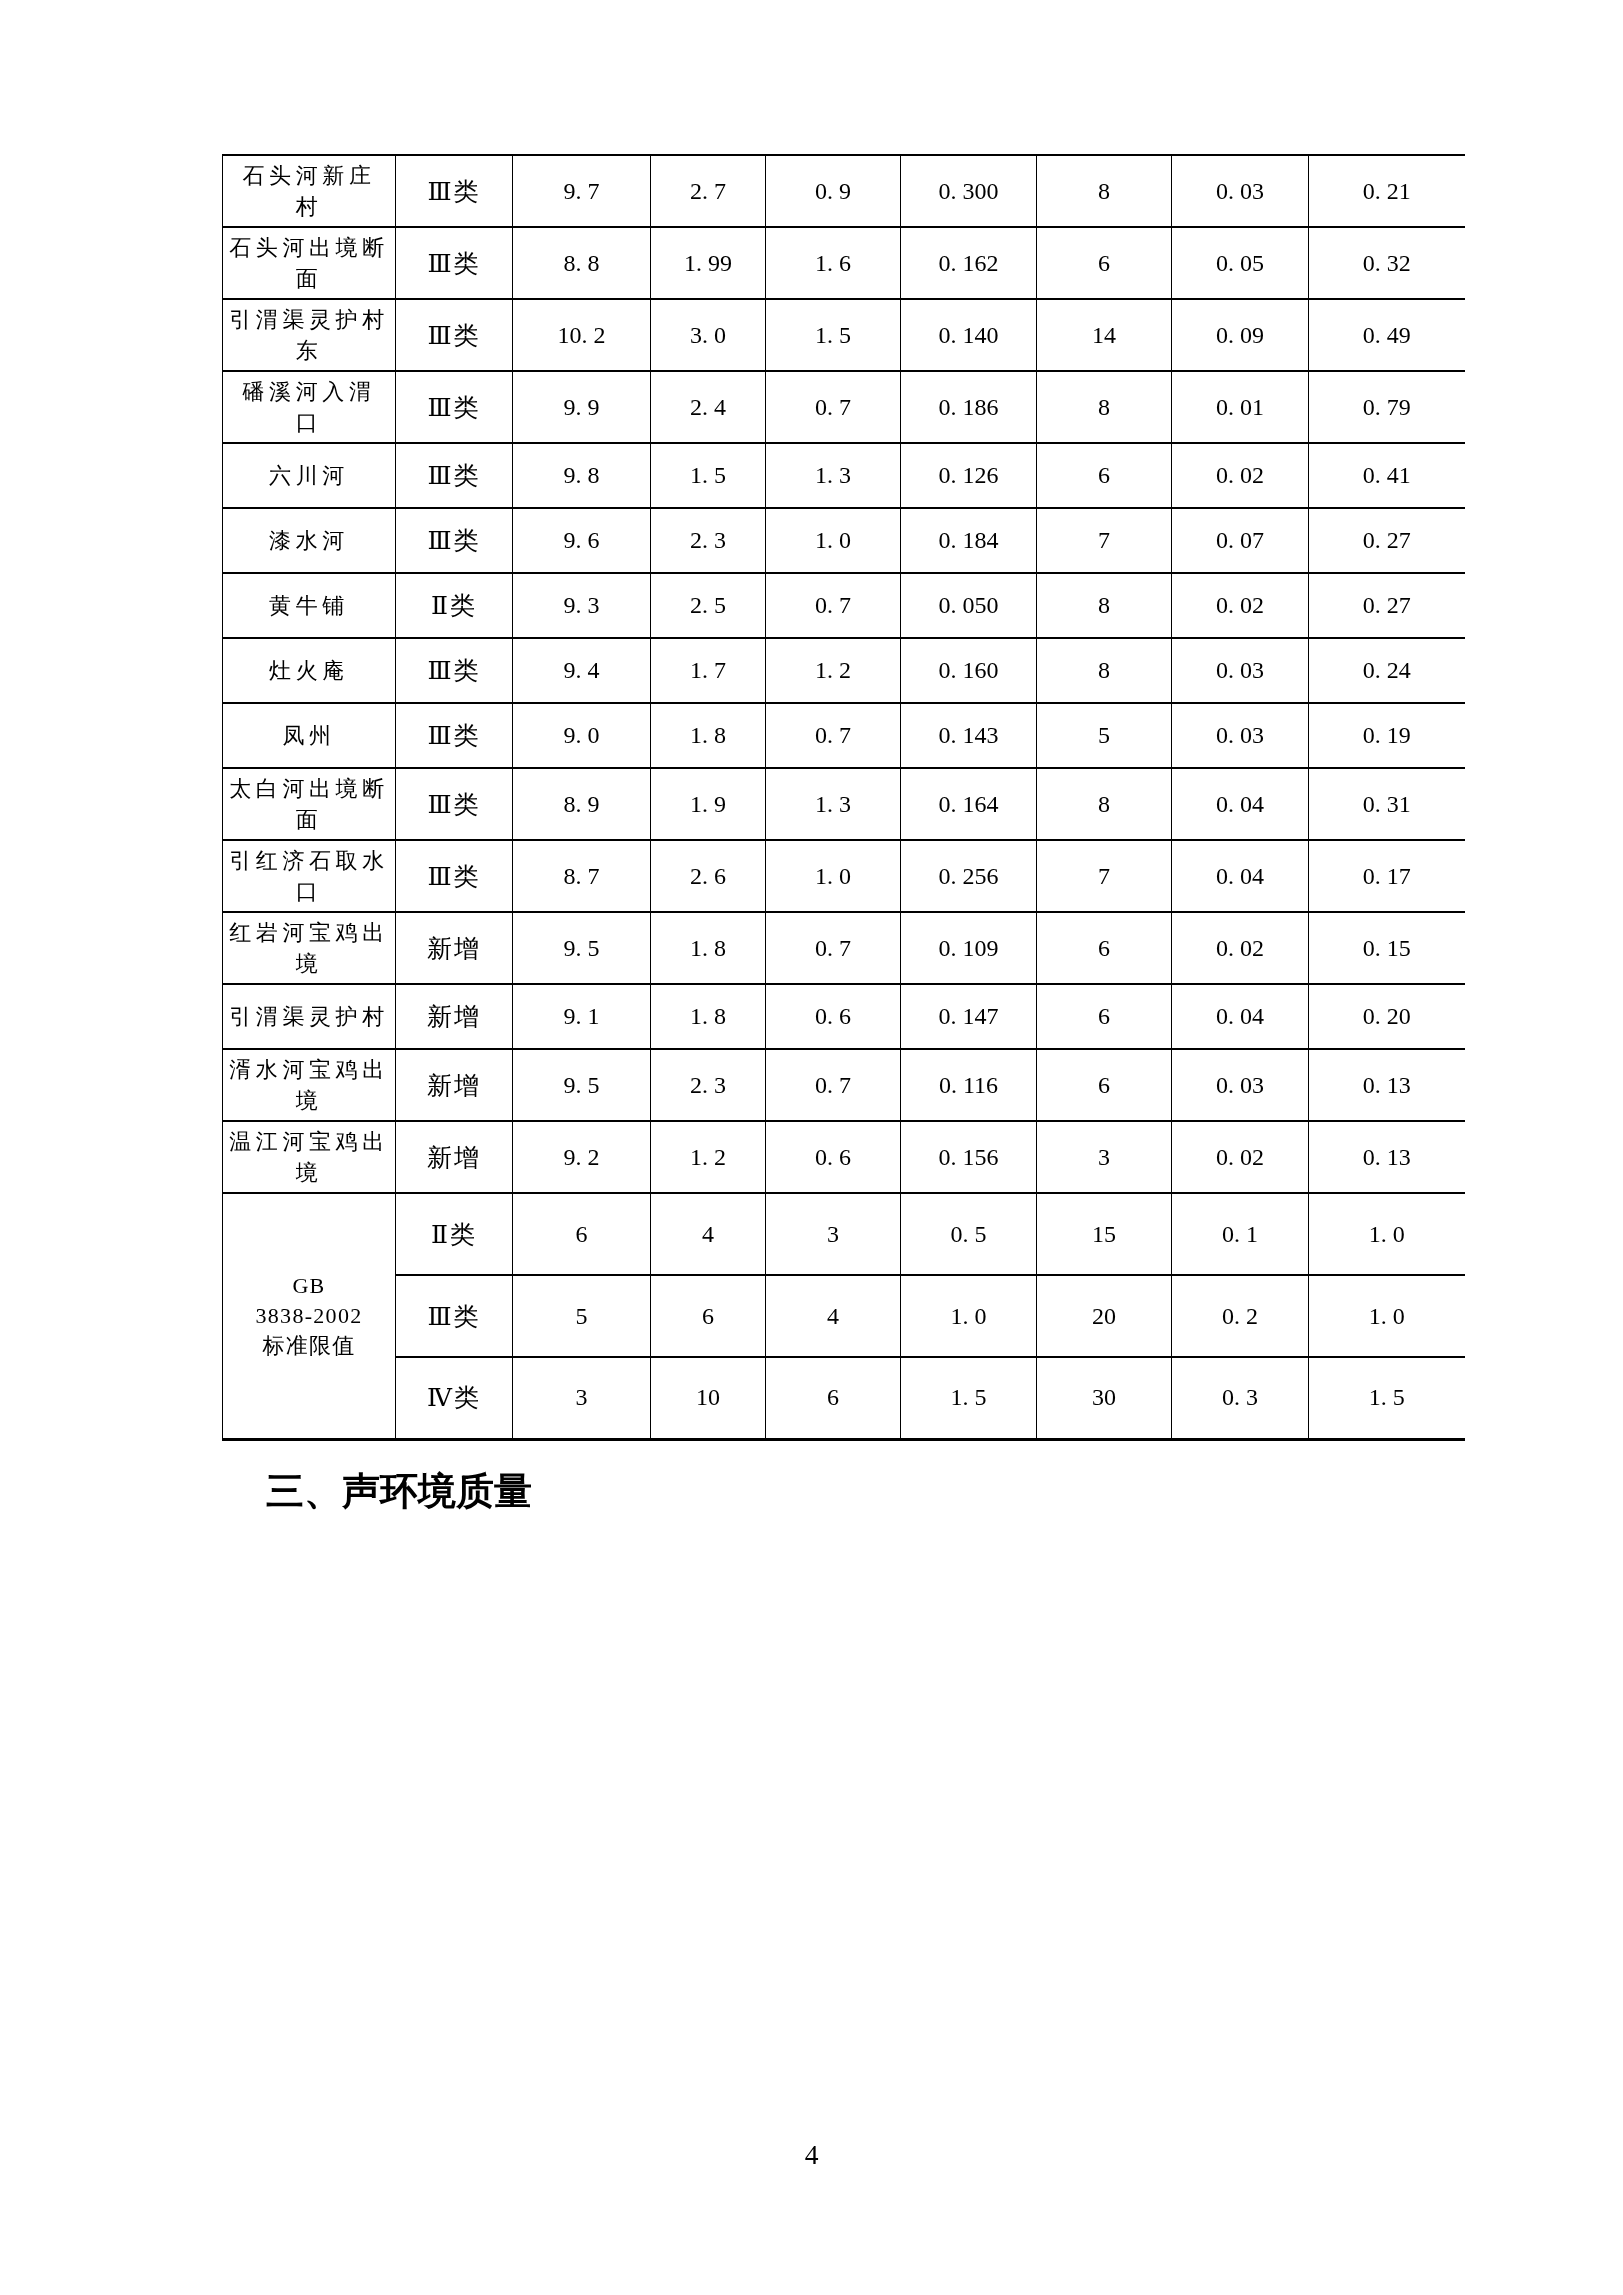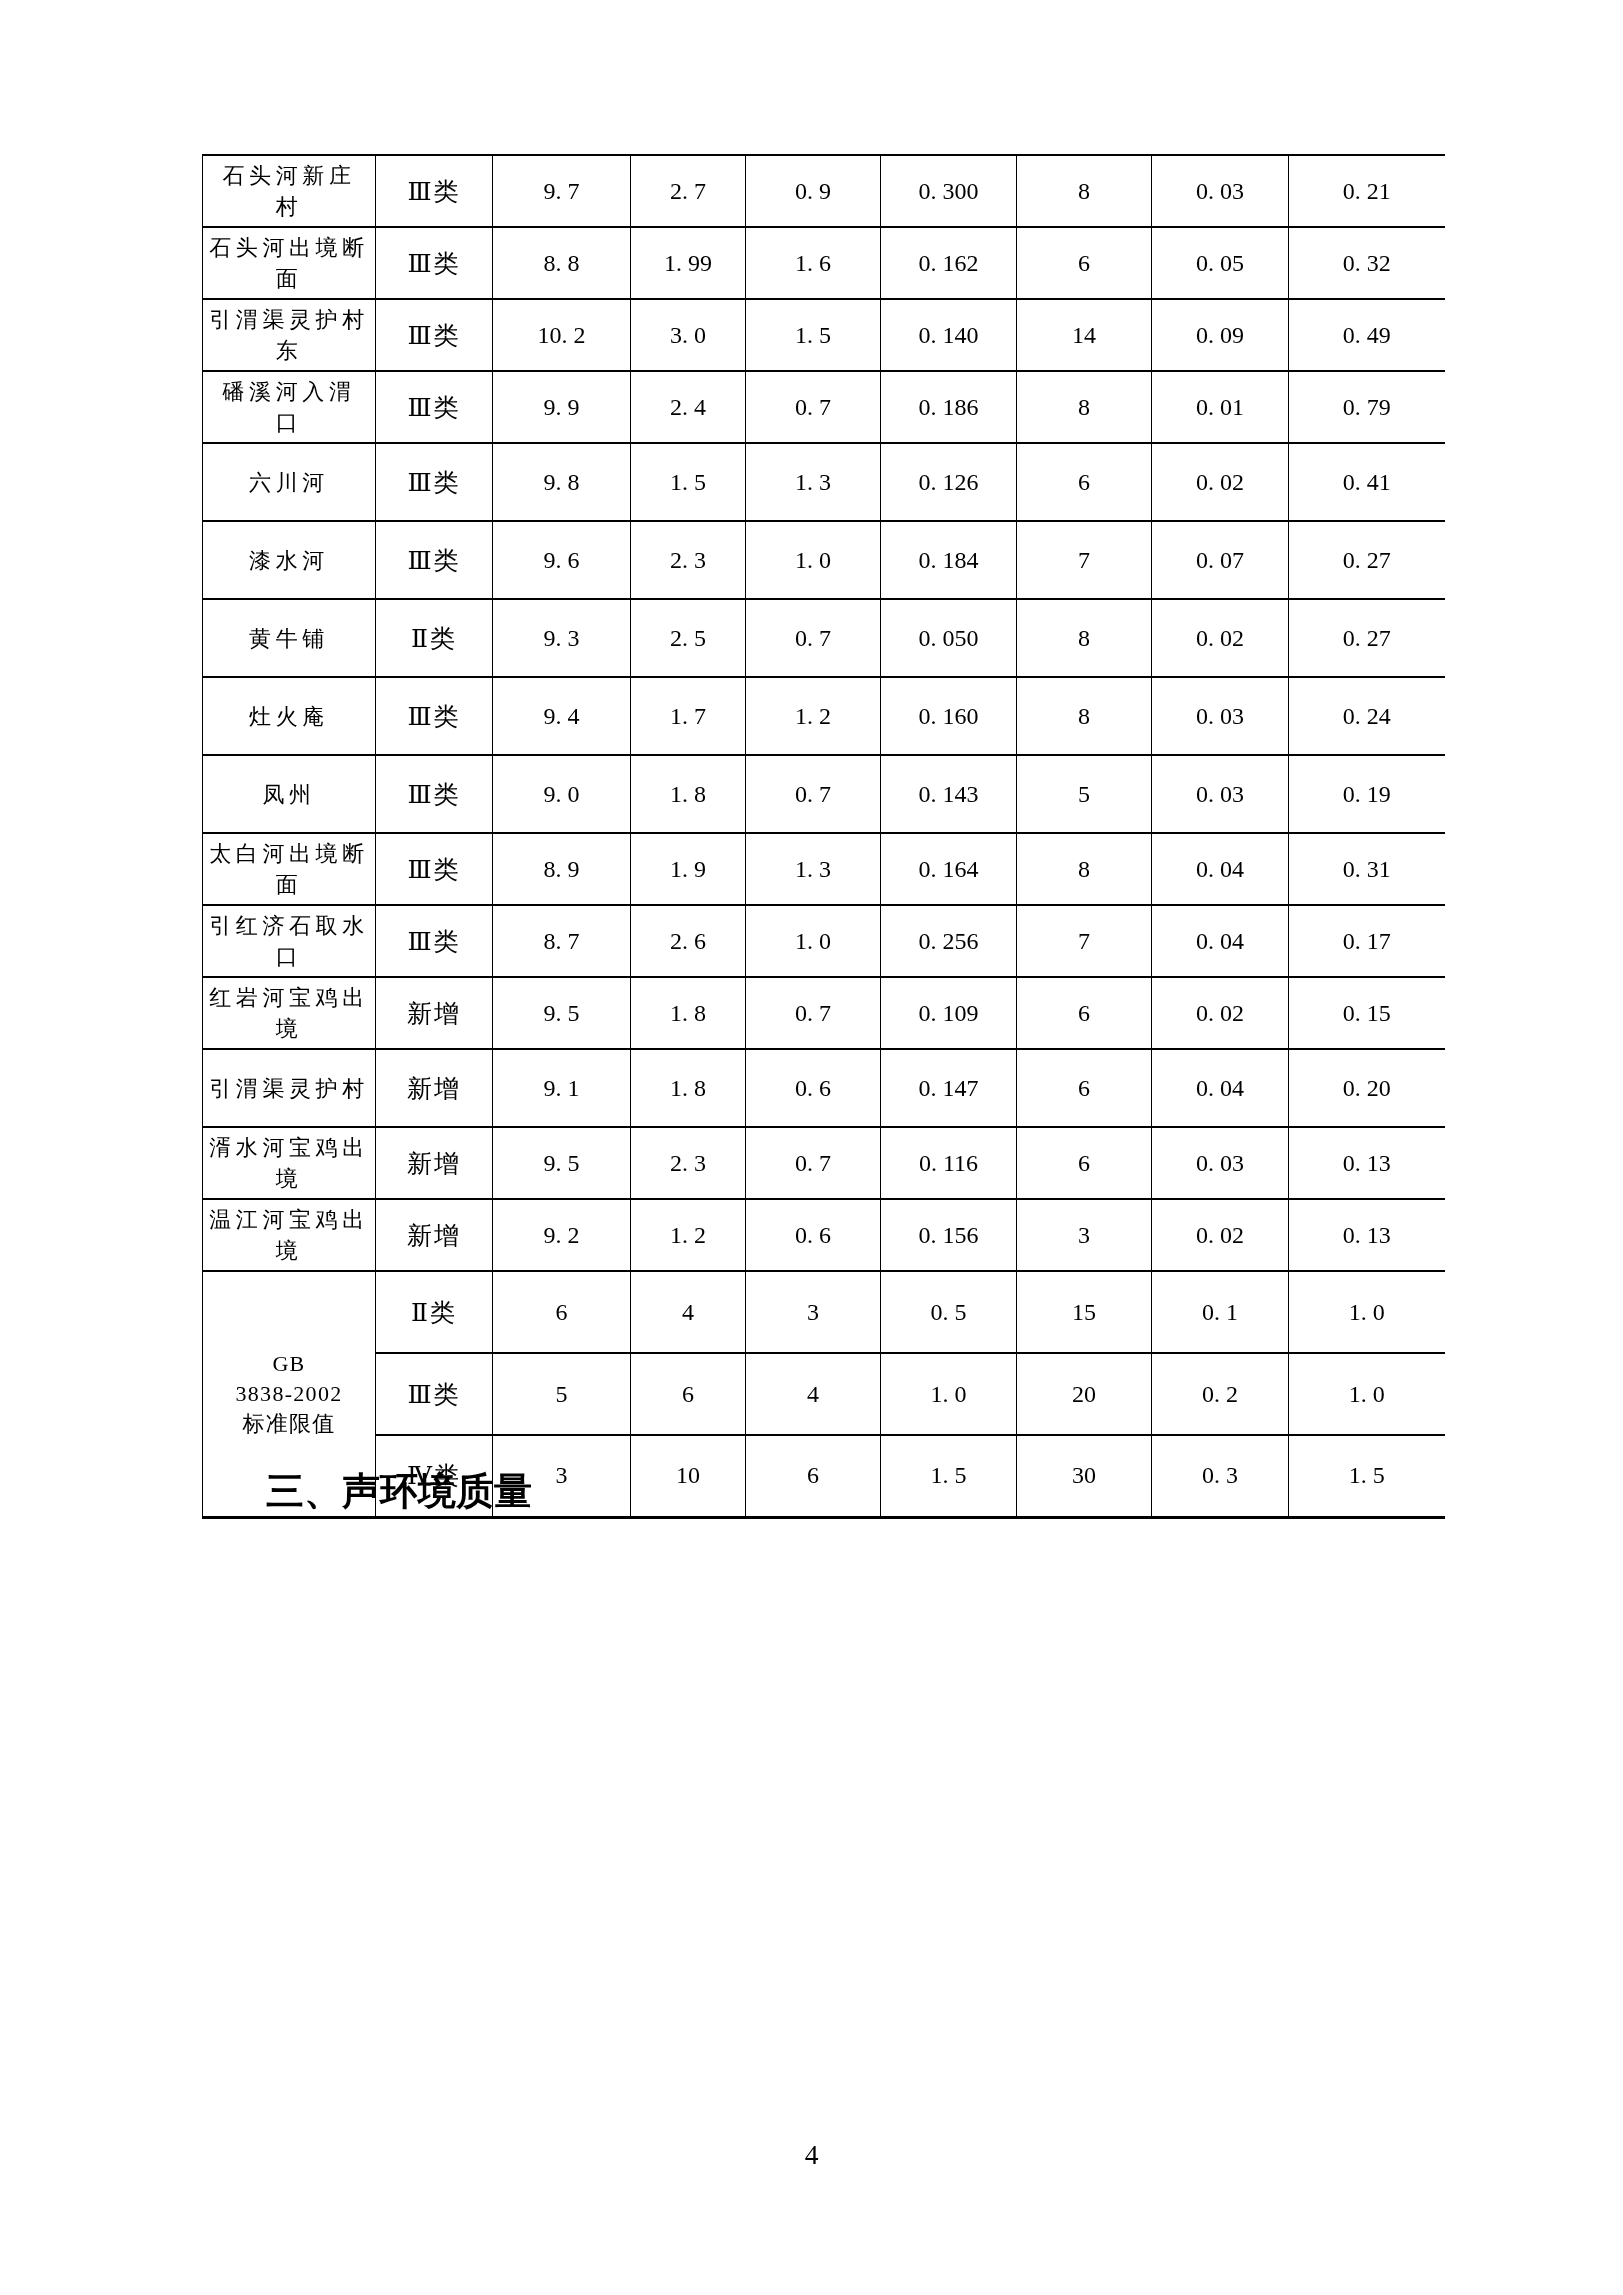--- a/index.html
+++ b/index.html
@@ -17,21 +17,21 @@
   }
   .page {
     position: absolute;
     inset: 0;
     background: #ffffff;
   }
 
   
   .tbl-wrap {
     position: absolute;
-    left: 202px;
+    left: 222px;
     top: 154px;
   }
   table.water {
     border-collapse: collapse;
     table-layout: fixed;
     width: 1242px;
     border-top: 2.6px solid #000;
     border-bottom: 3.9px solid #000;
     border-left: 1.3px solid #000;
     border-right: none;
@@ -40,21 +40,21 @@
     border: 1.3px solid #000;
     border-top-width: 2px;
     border-bottom-width: 2px;
     text-align: center;
     vertical-align: middle;
     padding: 0;
     overflow: hidden;
   }
   table.water td:last-child { border-right: none; }
   tr.row-tall  { height: 72px; }
-  tr.row-short { height: 78px; }
+  tr.row-short { height: 65px; }
   tr.row-gb    { height: 82px; }
 
   td.name-cell {
     font-size: 22px;
     letter-spacing: 4.6px;
     line-height: 31px;
     white-space: pre-line;
   }
   td.cat-cell {
     font-size: 25px;

